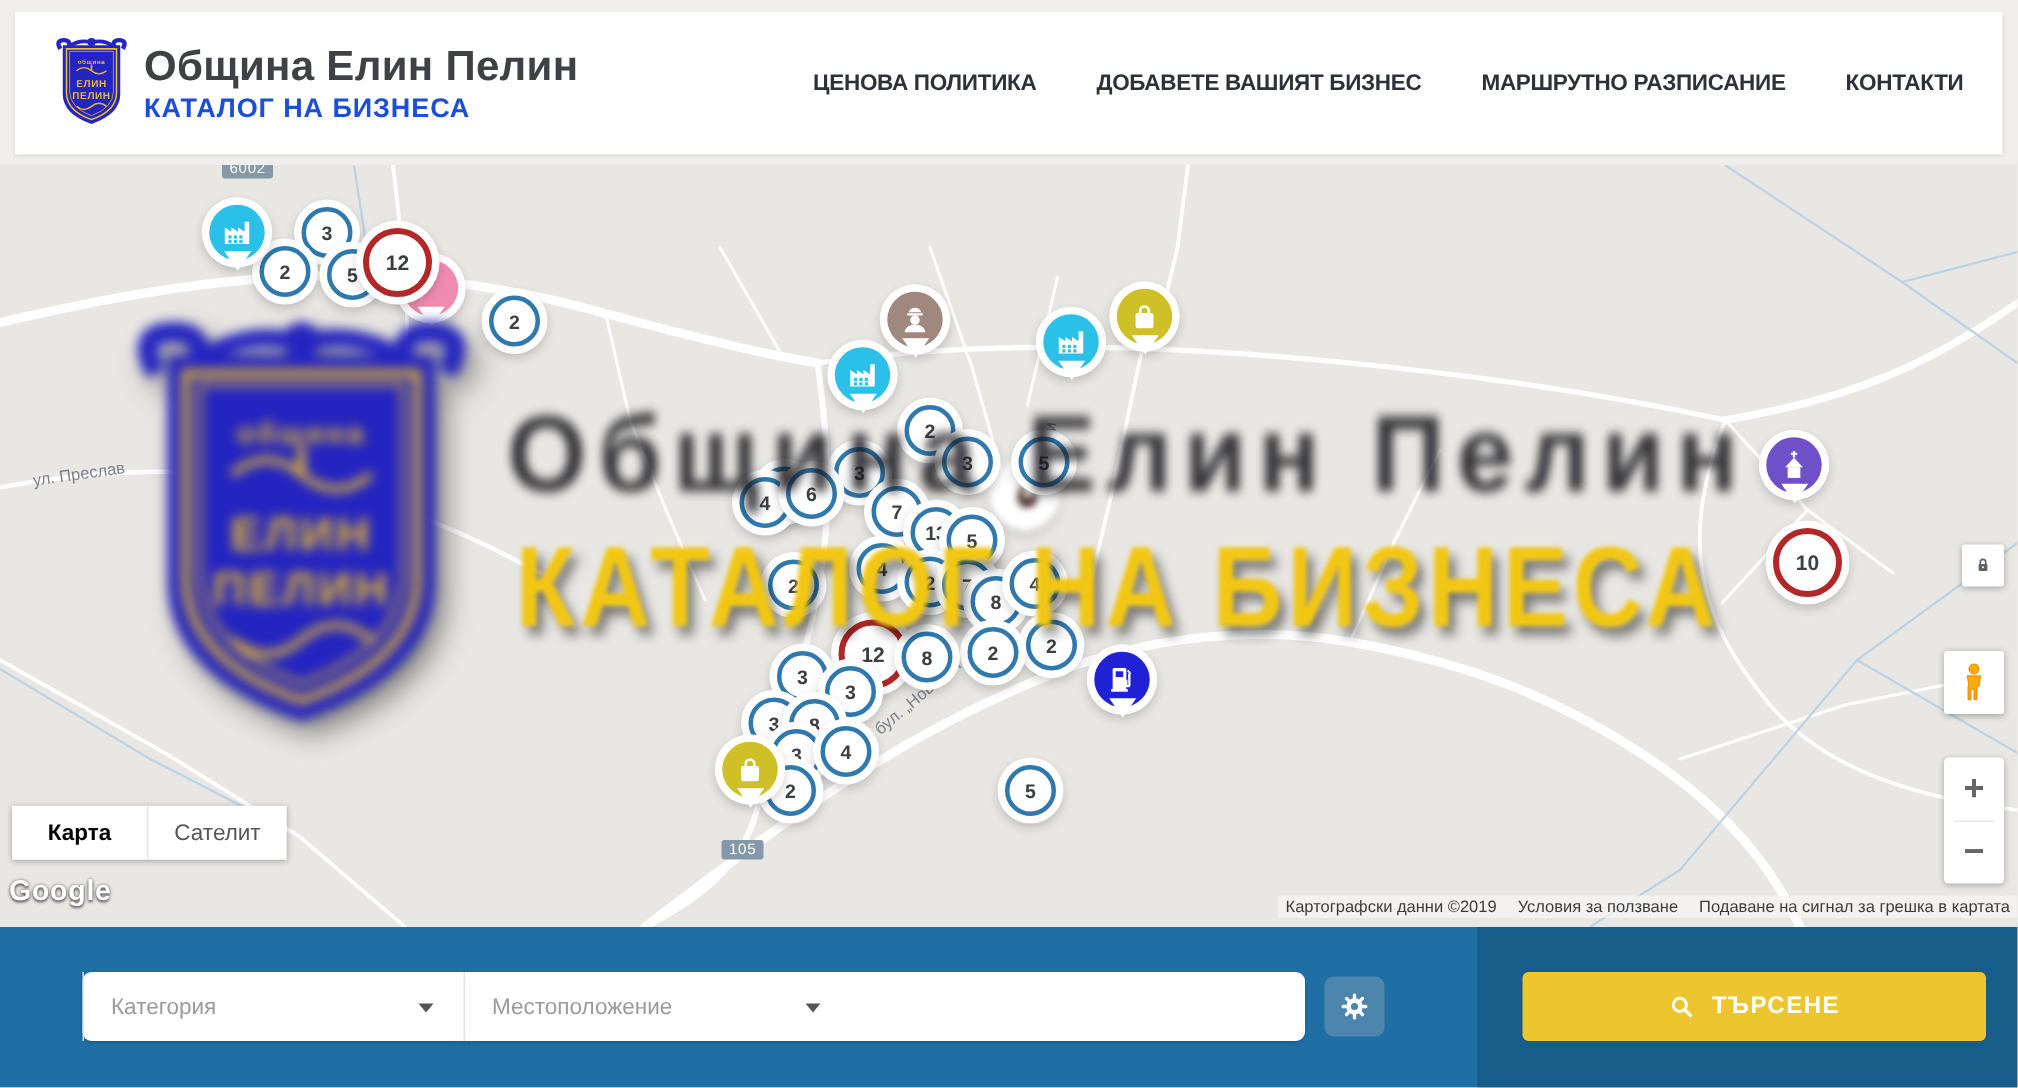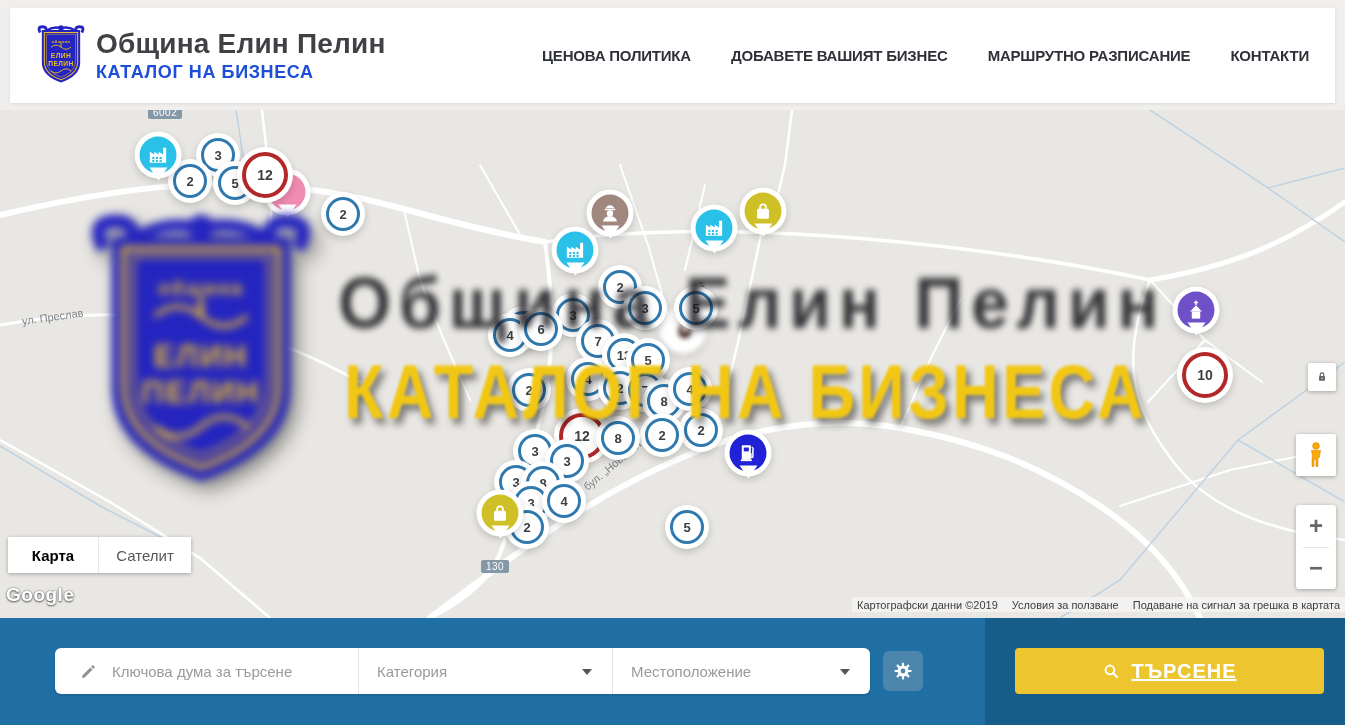--- a/index.html
+++ b/index.html
@@ -88,21 +88,21 @@
   .sec.dd { border-left:1px solid #e2e2e2; padding-left:18px; cursor:pointer; }
   .sec.dd .val { font-size:15px; color:#9a9a9a; }
   .sec.cat { width:254px; }
   .sec.loc { width:258px; }
   .caret { position:absolute; right:20px; top:50%; margin-top:-2px; border:5px solid transparent; border-top:6px solid #555; }
   .gear-btn { position:absolute; left:883px; top:33px; width:40px; height:40px; border-radius:6px;
               background:#4c86ac; display:flex; align-items:center; justify-content:center; cursor:pointer;}
   .gear-btn svg { width:22px; height:22px; }
   .submit-btn { position:absolute; left:1015px; top:30px; width:309px; height:46px; background:#edc62f;
                 border:none; border-radius:4px; display:flex; align-items:center; justify-content:center; gap:10px;
-                font-family:inherit; font-size:20px; font-weight:700; color:#fff; letter-spacing:1px; cursor:pointer;text-decoration:underline;}
+                font-family:inherit; font-size:16px; font-weight:700; color:#fff; letter-spacing:1px; cursor:pointer;}
   .submit-btn svg { width:19px; height:19px; }
 
   .crest-txt-s { fill:#e9bc2a; font-family:"Liberation Sans",sans-serif; font-size:10px; font-weight:700; letter-spacing:1px; }
   .crest-txt-b { fill:#e9bc2a; font-family:"Liberation Sans",sans-serif; font-size:16px; font-weight:700; letter-spacing:1px; }
 </style>
 </head>
 <body>
 
 <div class="header">
   <div class="brand">
@@ -166,21 +166,21 @@
       <path d="M0 336 L100 396 L190 442"></path>
       <path d="M236 0 L244 52"></path>
     </g>
   </svg>
 
   <div class="lbl-layer" id="label-layer">
       <div class="street-label" style="left: 22px; top: 205px; transform: rotate(-8deg);">ул. Преслав</div>
       <div class="street-label" style="left: 585px; top: 372px; transform: rotate(-40deg);">бул. „Новосел</div>
       <div class="street-label" style="left: 700px; top: 178px; transform: rotate(-85deg);">ци</div>
       <div class="road-shield" style="left: 148px; top: -4px;">6002</div>
-      <div class="road-shield" style="left: 481px; top: 450px;">130</div>
+      <div class="road-shield" style="left: 481px; top: 450px;">105</div>
     </div>
   <div class="marker-layer" id="marker-layer">
       <div class="pin" style="left: 287px; top: 82px; background: rgb(240, 140, 177);"></div>
       <div class="cluster" style="left: 218px; top: 45px; border-color: rgb(47, 121, 174);">3</div>
       <div class="cluster" style="left: 190px; top: 71px; border-color: rgb(47, 121, 174);">2</div>
       <div class="cluster" style="left: 235px; top: 73px; border-color: rgb(47, 121, 174);">5</div>
       <div class="cluster big" style="left: 265px; top: 65px; border-color: rgb(178, 39, 39);">12</div>
       <div class="cluster" style="left: 343px; top: 104px; border-color: rgb(47, 121, 174);">2</div>
       <div class="pin" style="left: 158px; top: 45px; background: rgb(43, 192, 232);">
         <svg viewBox="0 0 24 24">
@@ -341,27 +341,20 @@
     <div class="z">+</div>
     <div class="div"></div>
     <div class="z">−</div>
   </div>
 </div>
 
 <div class="footer">
   <div class="dark"></div>
 
   <div class="search-group">
-    <div class="sec kw">
-      <svg viewBox="0 0 24 24">
-        <path fill="#8a9299" d="M4 17.3 14.3 7l2.7 2.7L6.7 20H4v-2.7z"></path>
-        <path fill="#8a9299" d="M15.3 6l1.5-1.5a1.1 1.1 0 0 1 1.6 0l1.1 1.1a1.1 1.1 0 0 1 0 1.6L18 8.7z"></path>
-      </svg>
-      <input type="text" placeholder="Ключова дума за търсене" style="">
-    </div>
     <div class="sec dd cat">
       <span class="val">Категория</span>
       <span class="caret"></span>
     </div>
     <div class="sec dd loc">
       <span class="val">Местоположение</span>
       <span class="caret"></span>
     </div>
   </div>
 

